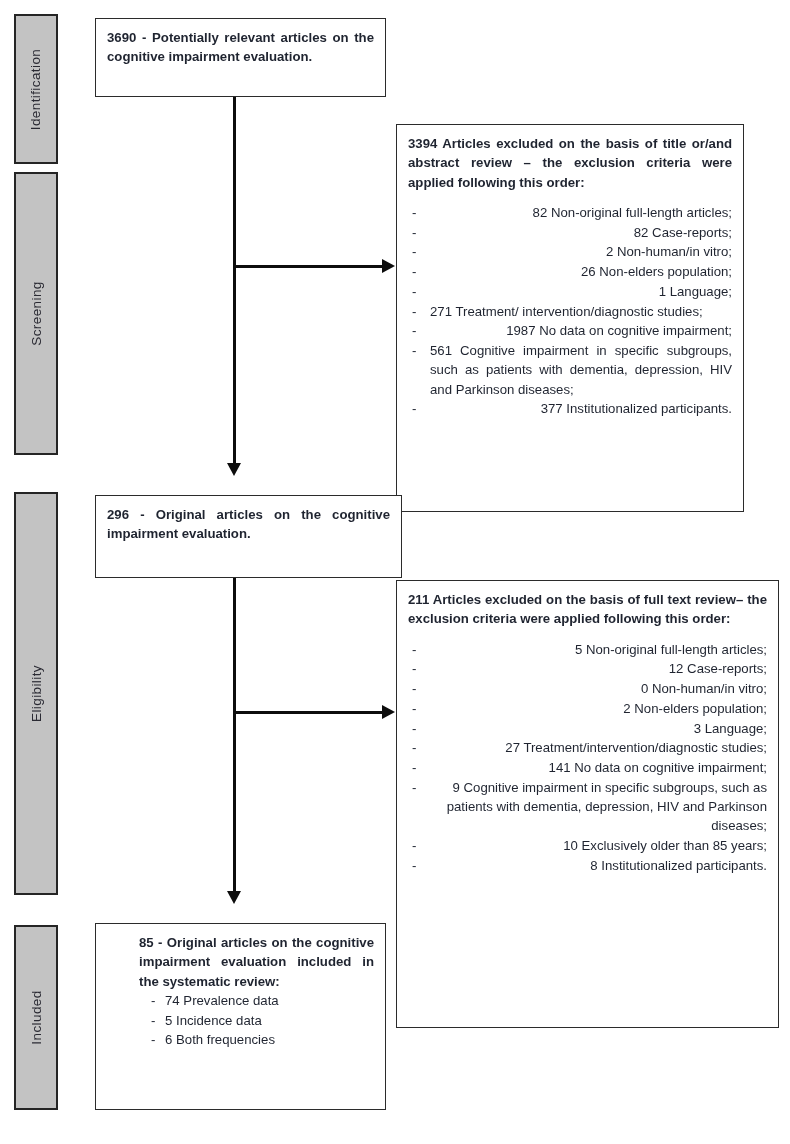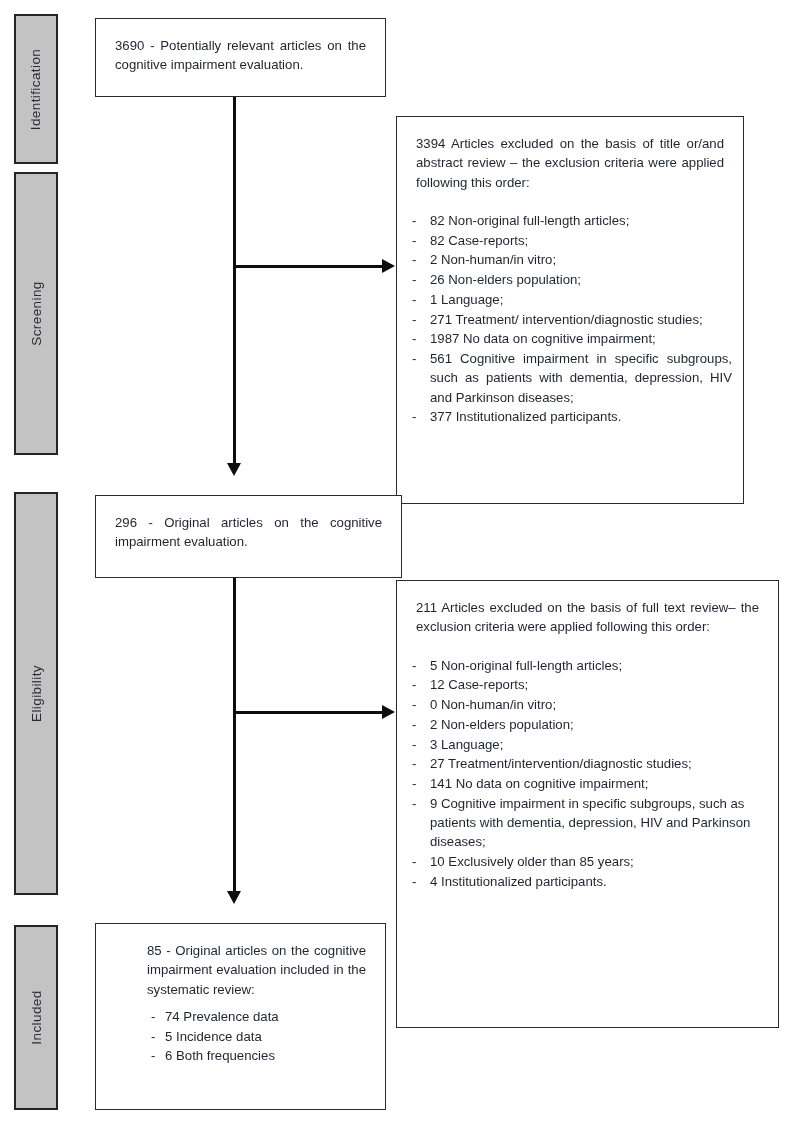--- a/index.html
+++ b/index.html
@@ -47,40 +47,41 @@
     position: absolute;
     box-sizing: border-box;
     background: #ffffff;
     border: 1.6px solid #2b2b2b;
     padding: 9px 11px 8px 11px;
     font-size: 13.2px;
     line-height: 1.46;
     color: #1f2430;
   }
   .node p {
-    margin: 8px;
+    margin: 0;
     text-align: justify;
     text-justify: inter-word;
+    font-weight: bold;
   }
   .node .spacer { height: 11px; }
 
   
   ul.dashlist {
     list-style: none;
     margin: 0;
     padding: 0;
   }
   ul.dashlist > li {
     position: relative;
     padding-left: 22px;
     margin: 0 0 0.5px 0;
     text-align: justify;
     text-justify: inter-word;
   }
-  ul.dashlist > li.nojust { text-align: left; }
+  ul.dashlist > li.nojust { text-align: right; }
   ul.dashlist > li::before {
     content: "-";
     position: absolute;
     left: 4px;
     top: 0;
   }
 
   
   ul.dashlist.inner > li {
     padding-left: 26px;
@@ -144,21 +145,21 @@
   <div class="vline" style="left:233px; top:578px; height:315px;"></div>
   <div class="arrow-down" style="left:227px; top:891px;"></div>
 
   <div class="hline" style="left:233px; top:711px; width:150px;"></div>
   <div class="arrow-right" style="left:382px; top:705px;"></div>
 
   <div class="node" style="left:95px; top:18px; width:291px; height:79px;">
     <p>3690 - Potentially relevant articles on the cognitive impairment evaluation.</p>
   </div>
 
-  <div class="node" style="left:396px; top:116px; width:348px; height:388px;">
+  <div class="node" style="left:396px; top:124px; width:348px; height:388px;">
     <p>3394 Articles excluded on the basis of title or/and abstract review – the exclusion criteria were applied following this order:</p>
     <div class="spacer"></div>
     <ul class="dashlist">
       <li class="nojust">82  Non-original full-length articles;</li>
       <li class="nojust">82 Case-reports;</li>
       <li class="nojust">2 Non-human/in vitro;</li>
       <li class="nojust">26 Non-elders population;</li>
       <li class="nojust">1 Language;</li>
       <li>271 Treatment/ intervention/diagnostic studies;</li>
       <li class="nojust">1987 No data on cognitive impairment;</li>
@@ -177,21 +178,21 @@
     <ul class="dashlist">
       <li class="nojust">5 Non-original full-length articles;</li>
       <li class="nojust">12 Case-reports;</li>
       <li class="nojust">0 Non-human/in vitro;</li>
       <li class="nojust">2 Non-elders population;</li>
       <li class="nojust">3 Language;</li>
       <li class="nojust">27 Treatment/intervention/diagnostic studies;</li>
       <li class="nojust">141 No data on cognitive impairment;</li>
       <li class="nojust">9 Cognitive impairment in specific subgroups, such as patients with dementia, depression, HIV and Parkinson diseases;</li>
       <li class="nojust">10 Exclusively older than 85 years;</li>
-      <li class="nojust">4 Institutionalized participants.</li>
+      <li class="nojust">8 Institutionalized participants.</li>
     </ul>
   </div>
 
   <div class="node" style="left:95px; top:923px; width:291px; height:187px;padding-left:43px;">
     <p>85 - Original articles on the cognitive impairment evaluation included in the systematic review:</p>
     <ul class="dashlist inner">
       <li>74 Prevalence data</li>
       <li>5 Incidence data</li>
       <li>6 Both frequencies</li>
     </ul>

